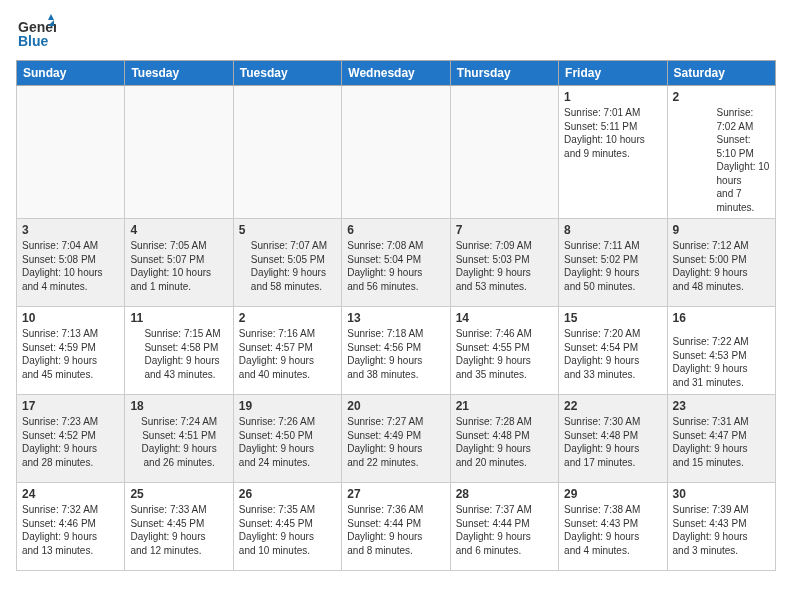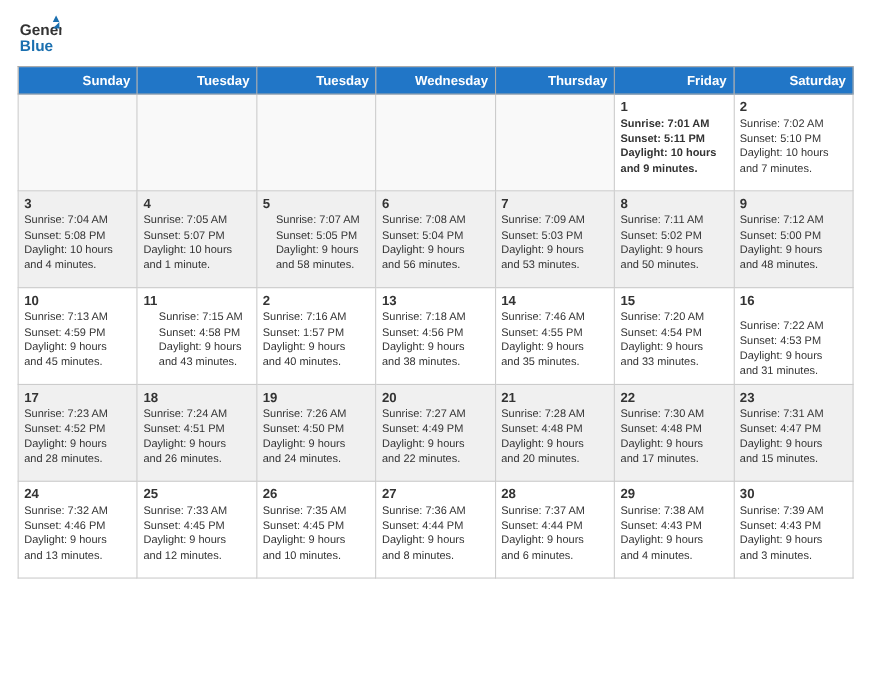--- a/index.html
+++ b/index.html
@@ -41,21 +41,21 @@
     .calendar {
       width: 100%;
       border-collapse: collapse;
       table-layout: fixed;
     }
     .calendar th {
       background-color: #2176c7;
       color: #fff;
       font-size: 12px;
       font-weight: bold;
-      text-align: right;
+      text-align: left;
       padding: 5px 6px;
       border: 1px solid #aaa;
     }
     .calendar td {
       border: 1px solid #ccc;
       vertical-align: top;
       padding: 4px 5px;
       font-size: 10px;
       color: #333;
       height: 88px;
@@ -112,28 +112,28 @@
     </thead>
     <tbody id="calendar-body">
     <tr>
           <td class="empty"></td>
           <td class="empty"></td>
           <td class="empty"></td>
           <td class="empty"></td>
           <td class="empty"></td>
           <td>
             <span class="day-number">1</span>
-            <div class="cell-text" style="white-space: pre-line; font-weight: bold;">Sunrise: 7:01 AM
+            <div class="cell-text" style="white-space: pre-line;">Sunrise: 7:01 AM
 Sunset: 5:11 PM
 Daylight: 10 hours
 and 9 minutes.</div>
           </td>
           <td>
             <span class="day-number">2</span>
-            <div class="cell-text" style="white-space: pre-line;">Sunrise: 7:02 AM
+            <div class="cell-text" style="white-space: pre-line; margin-left: 44px;">Sunrise: 7:02 AM
 Sunset: 5:10 PM
 Daylight: 10 hours
 and 7 minutes.</div>
           </td>
         </tr>
         <tr>
           <td class="shaded">
             <span class="day-number">3</span>
             <div class="cell-text" style="white-space: pre-line;">Sunrise: 7:04 AM
 Sunset: 5:08 PM
@@ -194,21 +194,21 @@
           <td>
             <span class="day-number">11</span>
             <div class="cell-text" style="white-space: pre-line; margin-left: 14px;">Sunrise: 7:15 AM
 Sunset: 4:58 PM
 Daylight: 9 hours
 and 43 minutes.</div>
           </td>
           <td>
             <span class="day-number">2</span>
             <div class="cell-text" style="white-space: pre-line;">Sunrise: 7:16 AM
-Sunset: 1:57 PM
+Sunset: 4:57 PM
 Daylight: 9 hours
 and 40 minutes.</div>
           </td>
           <td>
             <span class="day-number">13</span>
             <div class="cell-text" style="white-space: pre-line;">Sunrise: 7:18 AM
 Sunset: 4:56 PM
 Daylight: 9 hours
 and 38 minutes.</div>
           </td>
@@ -237,21 +237,21 @@
         <tr>
           <td class="shaded">
             <span class="day-number">17</span>
             <div class="cell-text" style="white-space: pre-line;">Sunrise: 7:23 AM
 Sunset: 4:52 PM
 Daylight: 9 hours
 and 28 minutes.</div>
           </td>
           <td class="shaded">
             <span class="day-number">18</span>
-            <div class="cell-text" style="white-space: pre-line;">Sunrise: 7:24 AM
+            <div class="cell-text" style="white-space: pre-line; text-align: center;">Sunrise: 7:24 AM
 Sunset: 4:51 PM
 Daylight: 9 hours
 and 26 minutes.</div>
           </td>
           <td class="shaded">
             <span class="day-number">19</span>
             <div class="cell-text" style="white-space: pre-line;">Sunrise: 7:26 AM
 Sunset: 4:50 PM
 Daylight: 9 hours
 and 24 minutes.</div>

